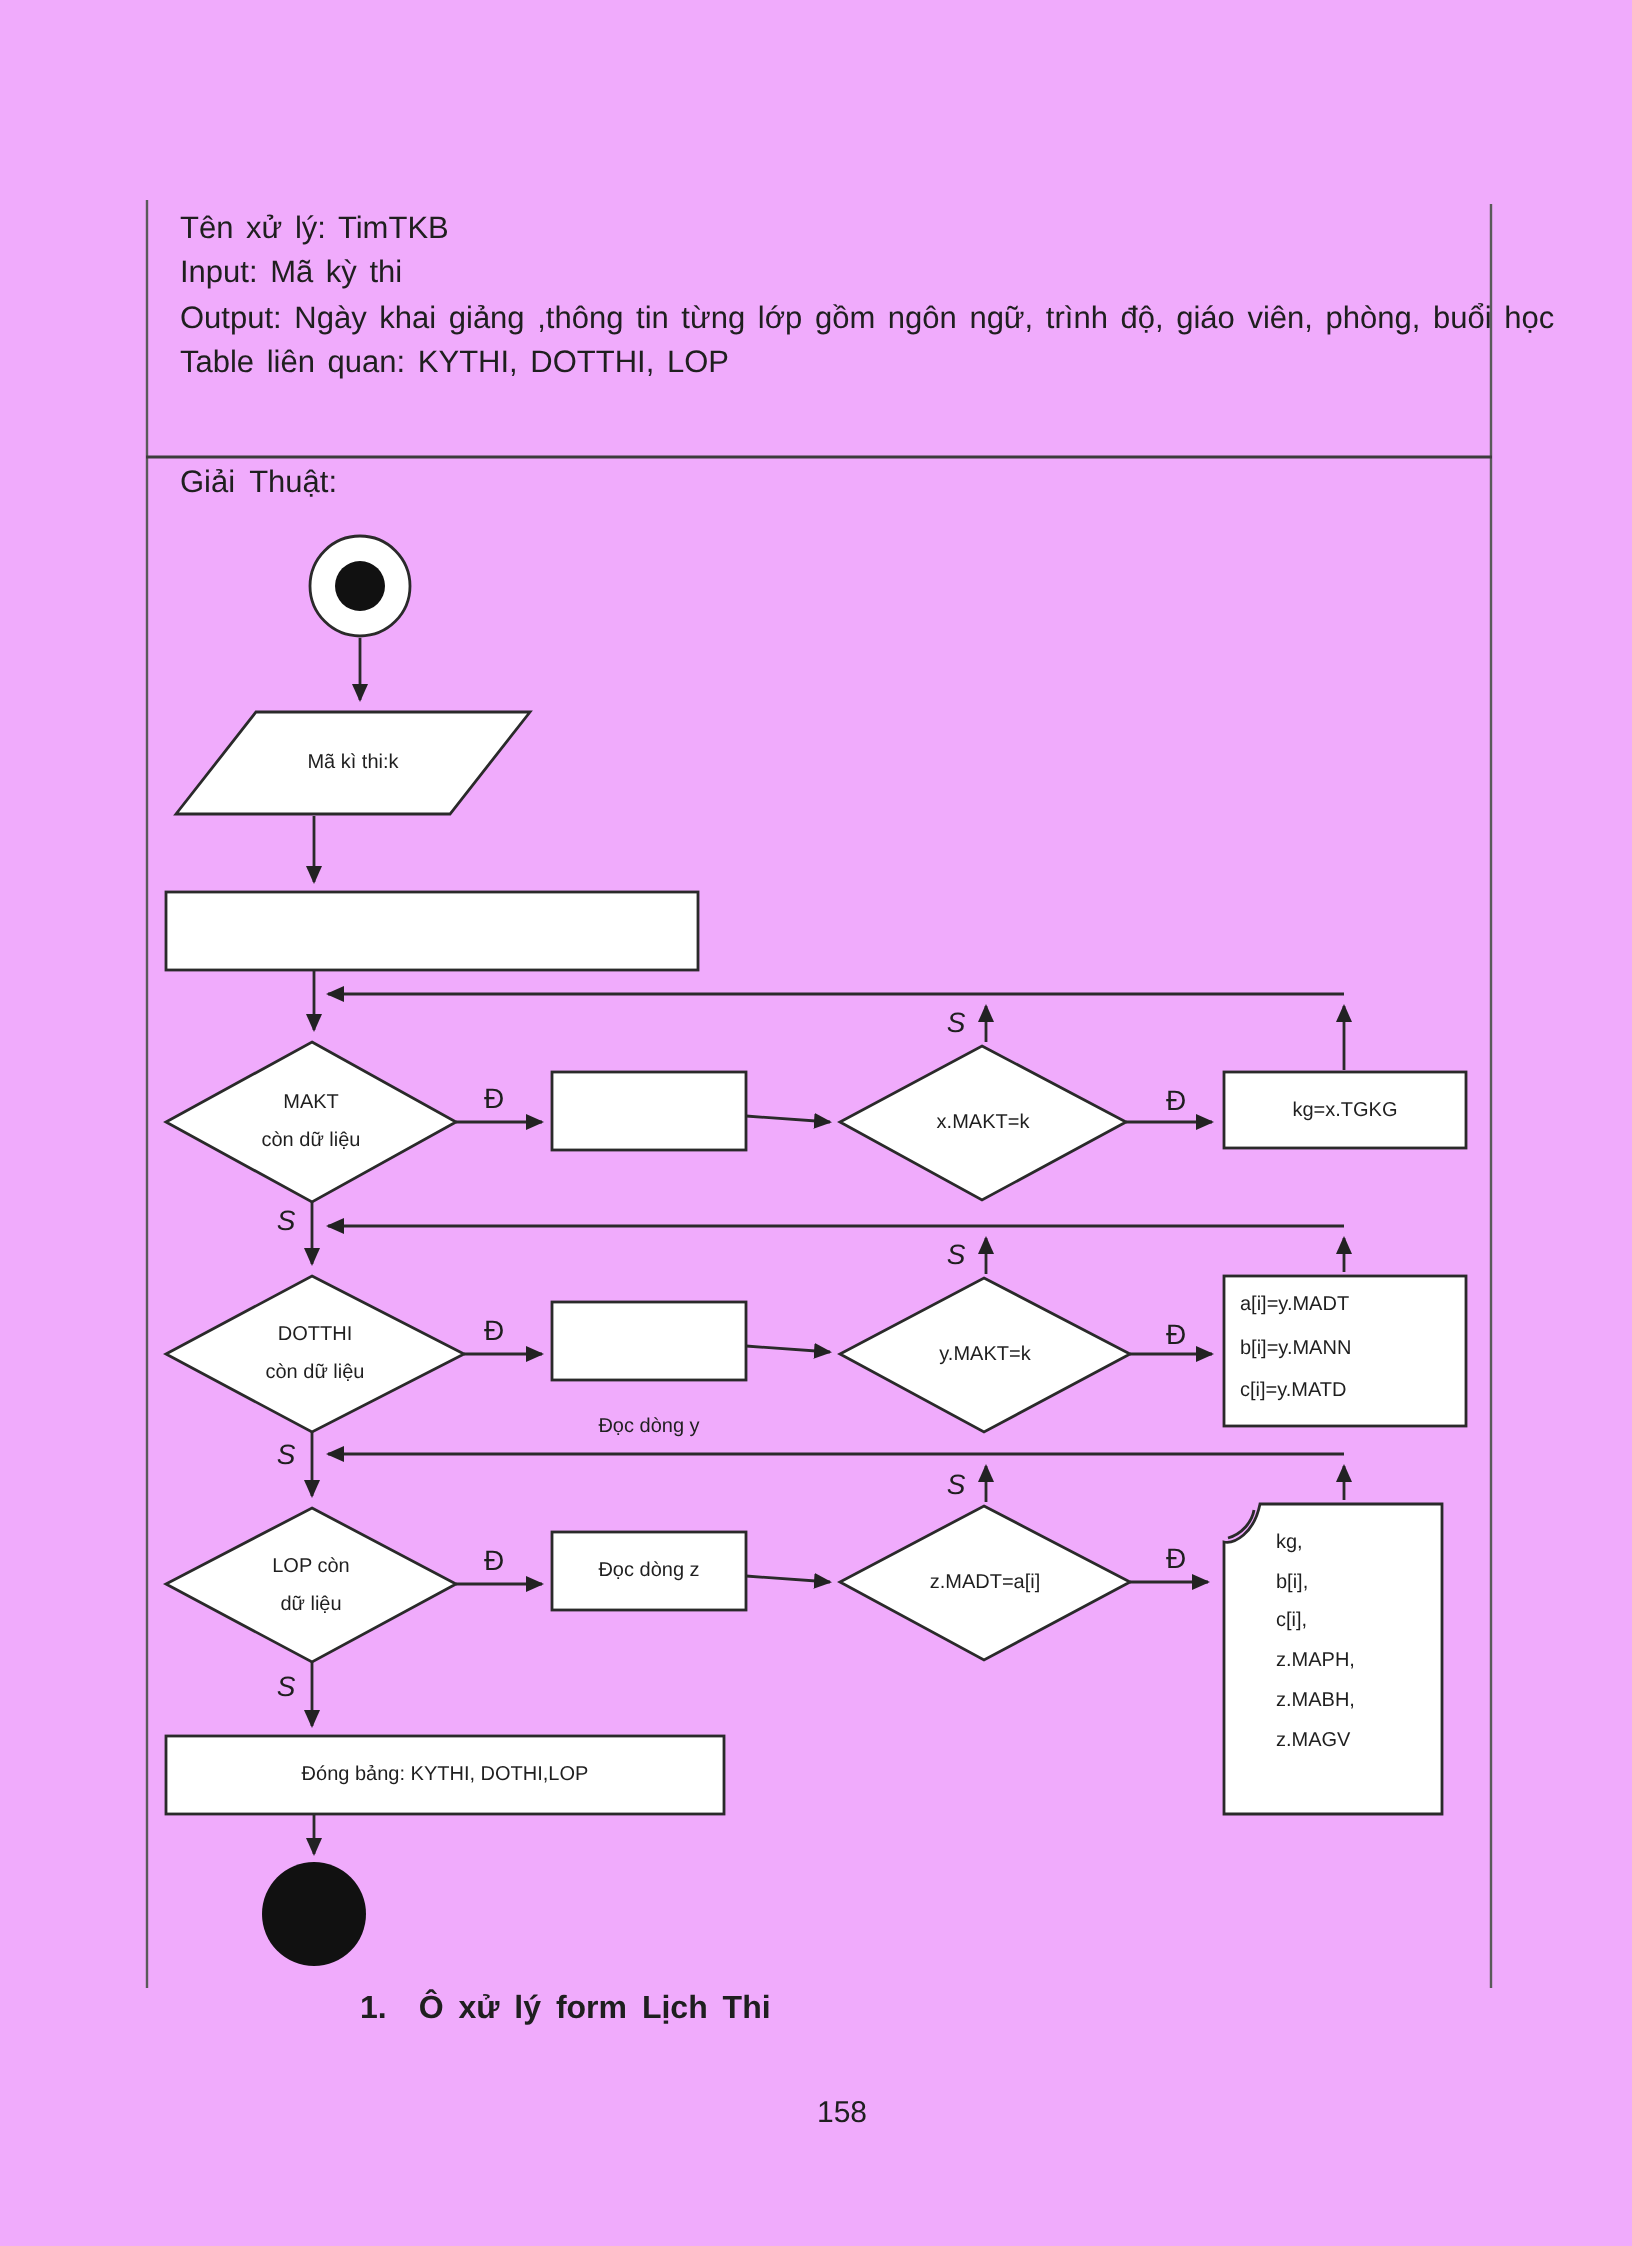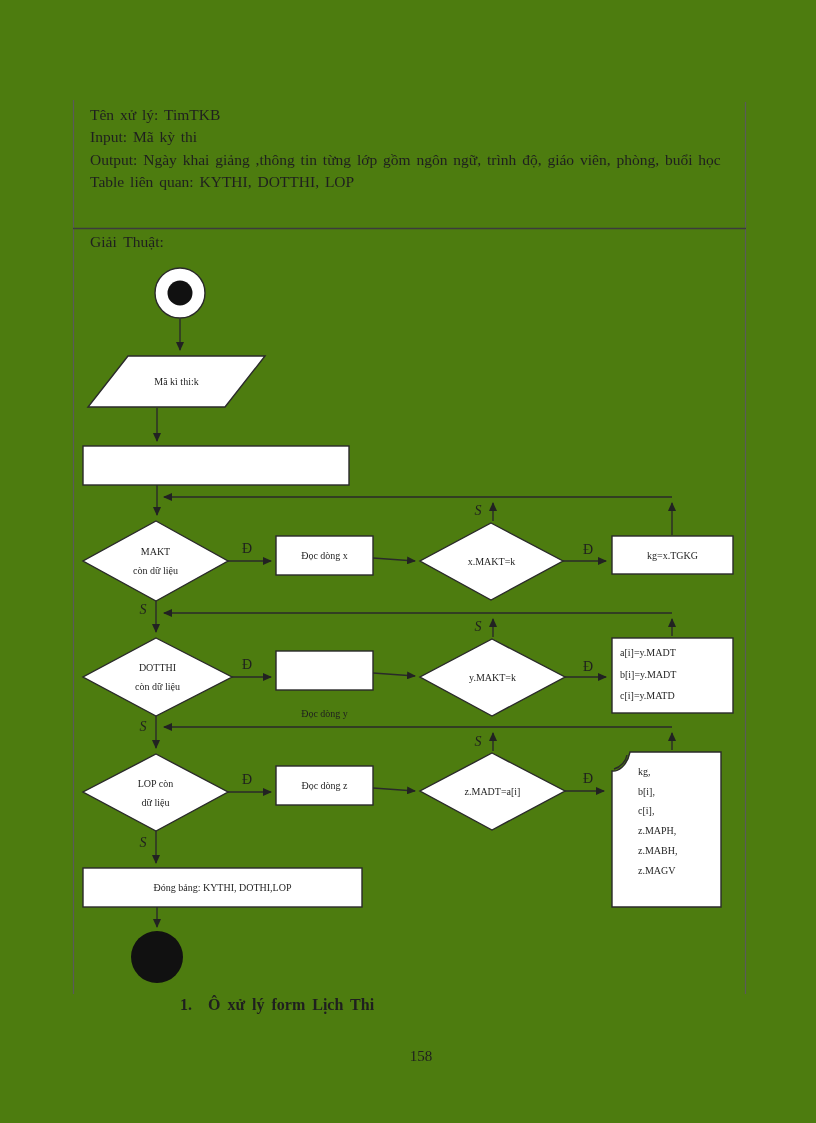--- a/index.html
+++ b/index.html
@@ -1,18 +1,18 @@
 <!DOCTYPE html>
 <html><head>
 <meta charset="utf-8">
 <style>
   html,body{margin:0;padding:0;background:#fff;}
   .page{
-    position:relative;width:816px;height:1123px;background:#4d7c0f;overflow:hidden;
-    font-family:Liberation Serif, serif;color:#1f1f1f;
+    position:relative;width:816px;height:1123px;background:#f0abfc;overflow:hidden;
+    font-family:Liberation Sans, sans-serif;color:#1f1f1f;
   }
   svg.flow{position:absolute;left:0;top:0;width:816px;height:1123px;}
   .lbl{
     position:absolute;display:flex;align-items:center;justify-content:center;
     text-align:center;font-size:10px;line-height:19px;white-space:nowrap;
   }
   .lbl.col{flex-direction:column;}
   .hdr{
     position:absolute;left:90px;top:104px;width:650px;
     font-size:15.5px;line-height:22.3px;word-spacing:2px;white-space:nowrap;
@@ -114,33 +114,32 @@
   </div>
 
   <div class="section-label">Giải Thuật:</div>
 
   <div class="lbl" style="left:88px;top:356px;width:177px;height:51px;">Mã kì thi:k</div>
 
   <div class="lbl col" style="left:83px;top:521px;width:145px;height:80px;">
     <div>MAKT</div>
     <div>còn dữ liệu</div>
   </div>
-  <div class="lbl" style="left:276px;top:536px;width:97px;height:39px;">Đọc dòng x</div>
   <div class="lbl" style="left:420px;top:523px;width:143px;height:77px;">x.MAKT=k</div>
   <div class="lbl" style="left:612px;top:536px;width:121px;height:38px;">kg=x.TGKG</div>
 
   <div class="lbl col" style="left:83px;top:638px;width:149px;height:78px;">
     <div>DOTTHI</div>
     <div>còn dữ liệu</div>
   </div>
   <div class="lbl" style="left:276px;top:651px;width:97px;height:39px;margin-top:43px;">Đọc dòng y</div>
   <div class="lbl" style="left:420px;top:639px;width:145px;height:77px;">y.MAKT=k</div>
   <div class="lbl col leftalign" style="left:620px;top:642px;width:110px;height:68px;line-height:21.5px;align-items:flex-start;">
     <div>a[i]=y.MADT</div>
-    <div>b[i]=y.MADT</div>
+    <div>b[i]=y.MANN</div>
     <div>c[i]=y.MATD</div>
   </div>
 
   <div class="lbl col" style="left:83px;top:754px;width:145px;height:77px;">
     <div>LOP còn</div>
     <div>dữ liệu</div>
   </div>
   <div class="lbl" style="left:276px;top:766px;width:97px;height:39px;">Đọc dòng z</div>
   <div class="lbl" style="left:420px;top:753px;width:145px;height:77px;">z.MADT=a[i]</div>
 

